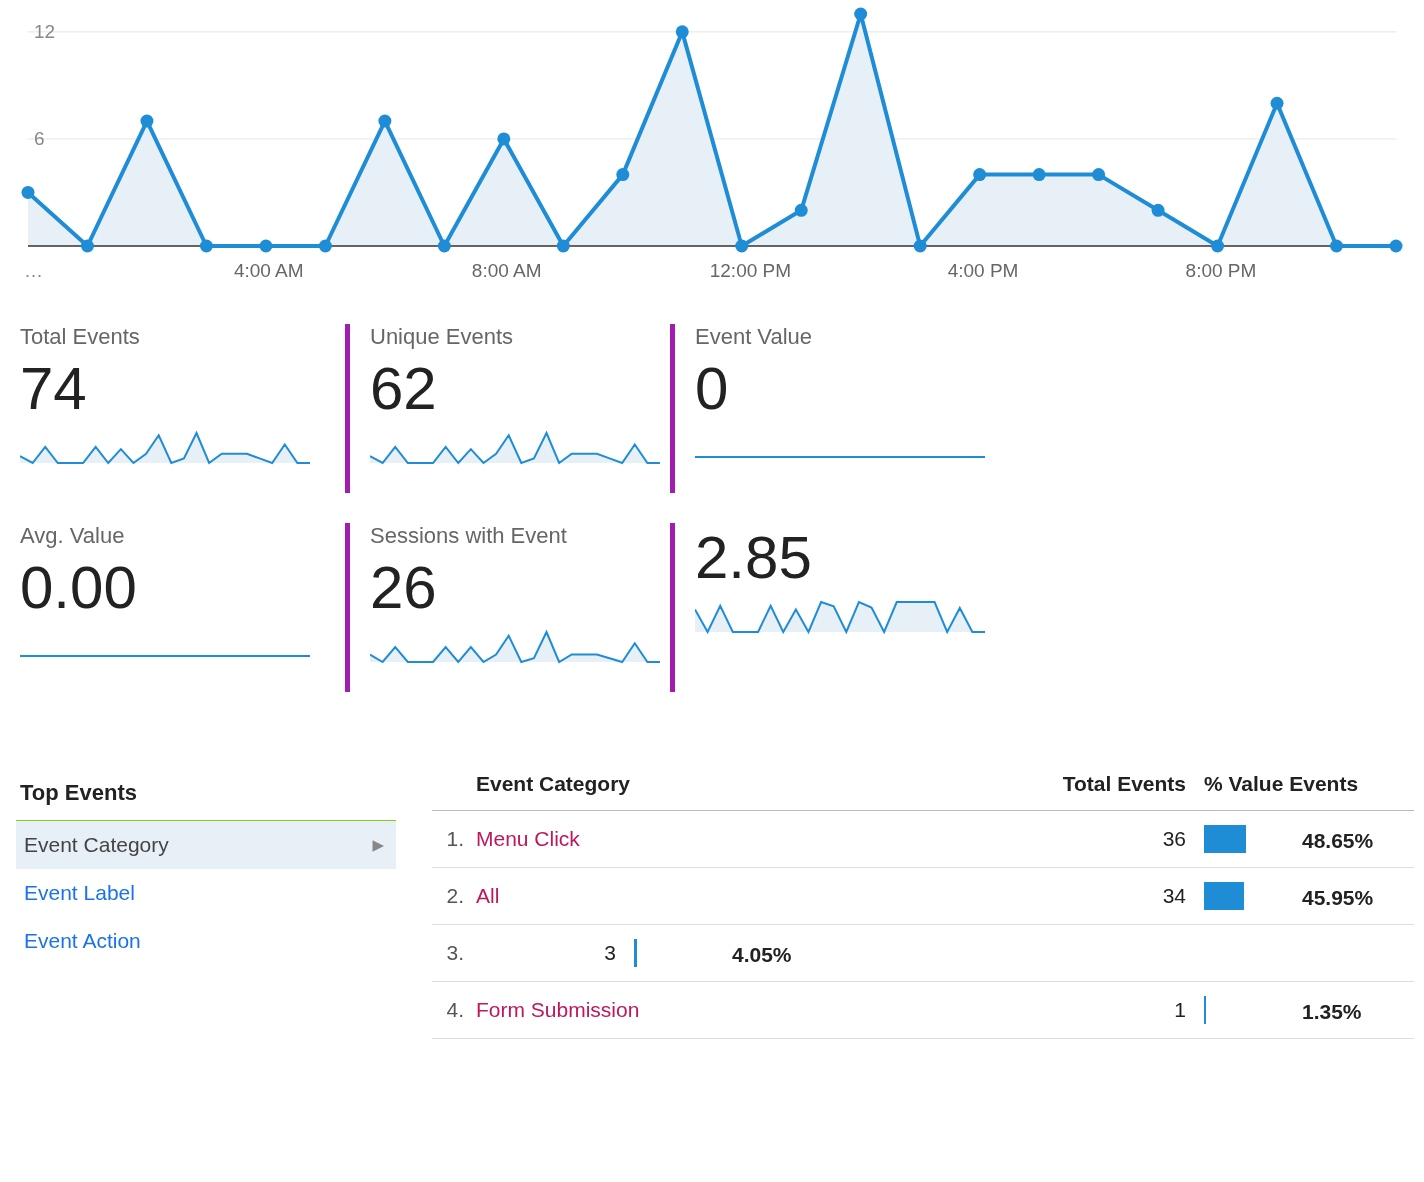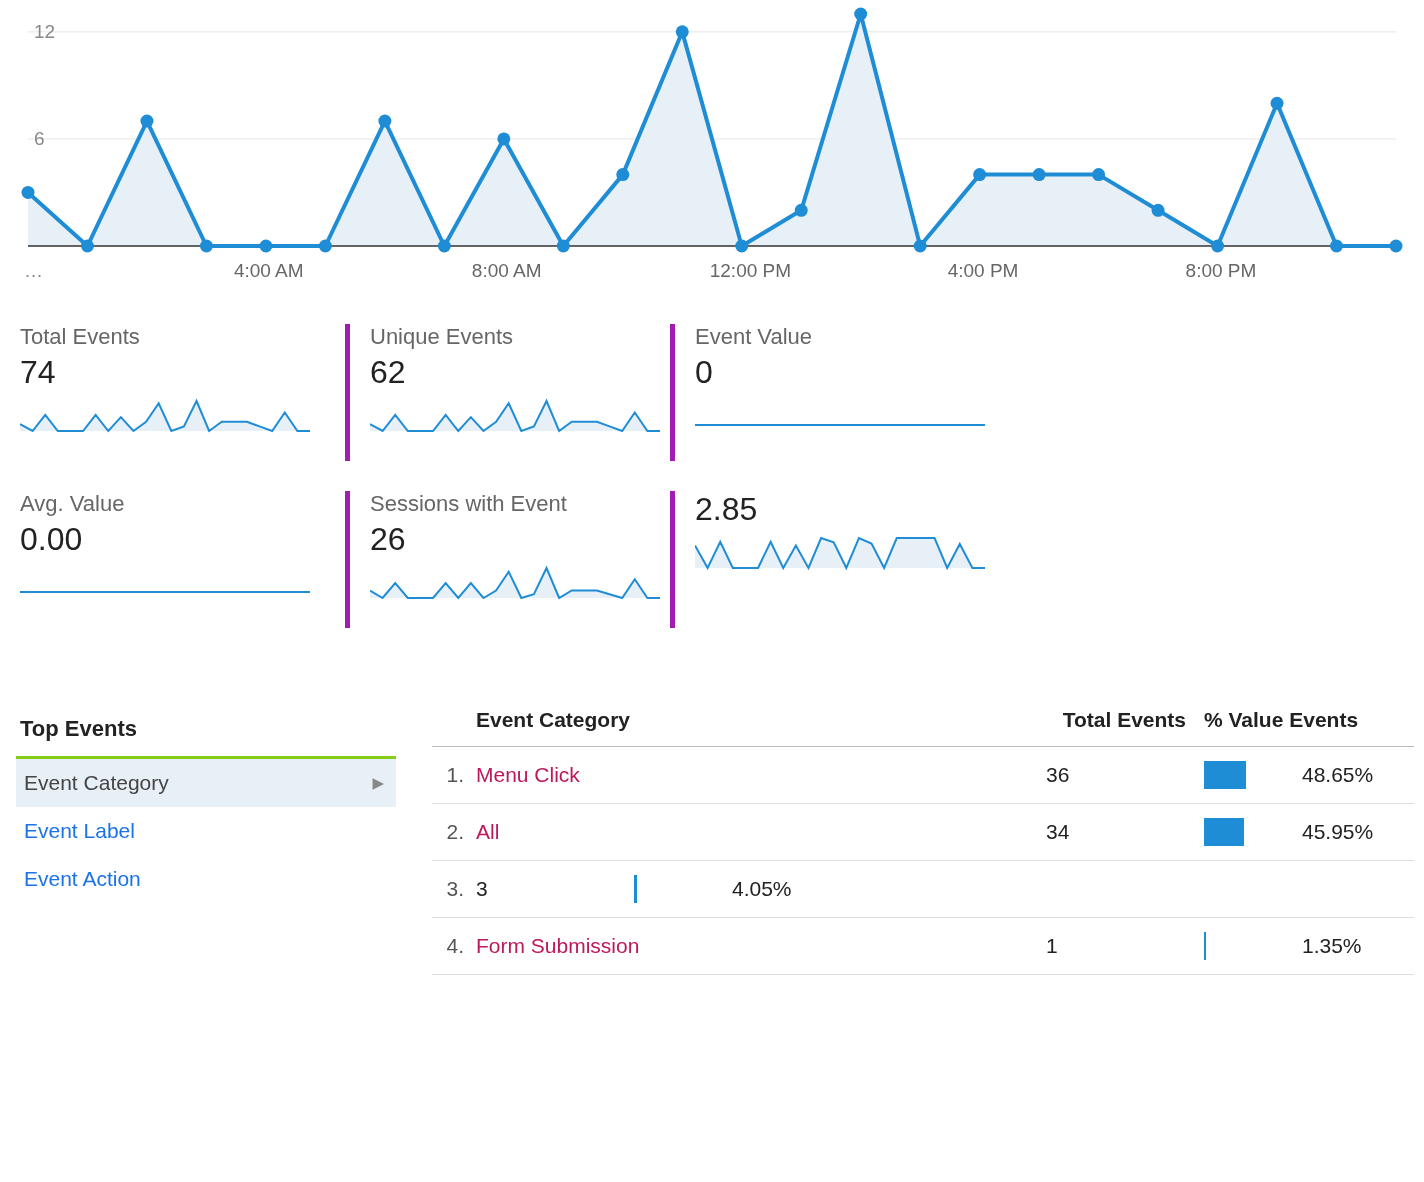--- a/index.html
+++ b/index.html
@@ -49,39 +49,39 @@
   .stat.row2 { margin-top: 30px; }
   
   .stat-row-break { flex-basis: 100%; height: 0; }
   .stat.first-in-row { border-left: none; padding-left: 0; }
   .stat-label {
     font-size: 22px;
     color: #666;
     margin-bottom: 4px;
   }
   .stat-value {
-    font-size: 32px;
+    font-size: 60px;
     color: #222;
     margin-bottom: 6px;
   }
   .spark { width: 290px; height: 36px; display:block; }
 
   .lower {
     display: flex;
     padding: 70px 0 0 16px;
   }
   .sidebar {
     width: 380px;
   }
   .sidebar-title {
     font-size: 22px;
     font-weight: bold;
     color: #222;
     padding: 8px 0 14px 4px;
-    border-bottom: 3px solid #84cc16;
+    border-bottom: 1px solid #84cc16;
   }
   .sidebar-item {
     display: flex;
     justify-content: space-between;
     align-items: center;
     padding: 12px 12px 12px 8px;
     font-size: 21px;
     color: #1a73e8;
     cursor: pointer;
   }
@@ -113,22 +113,22 @@
   .th-pct { width: 228px; padding-left: 18px; text-align: left; }
   .trow {
     display: flex;
     align-items: center;
     border-bottom: 1px solid #ddd;
     padding: 14px 0;
     font-size: 21px;
   }
   .td-idx { width: 44px; text-align: right; padding-right: 12px; color: #555; }
   .td-cat { flex: 1; color: #be185d; cursor: pointer; }
-  .td-tot { width: 140px; text-align: left; color: #222; }
-  .td-pct { width: 228px; padding-left: 18px; display:flex; align-items:center; }
+  .td-tot { width: 140px; text-align: right; color: #222; }
+  .td-pct { width: 228px; padding-left: 18px; display:flex; align-items:flex-end;font-weight:bold; }
   .bar-outer {
     width: 86px;
     height: 28px;
     position: relative;
     margin-right: 12px;
   }
   .bar-inner {
     height: 100%;
     background: #1f8dd6;
     min-width: 2px;

